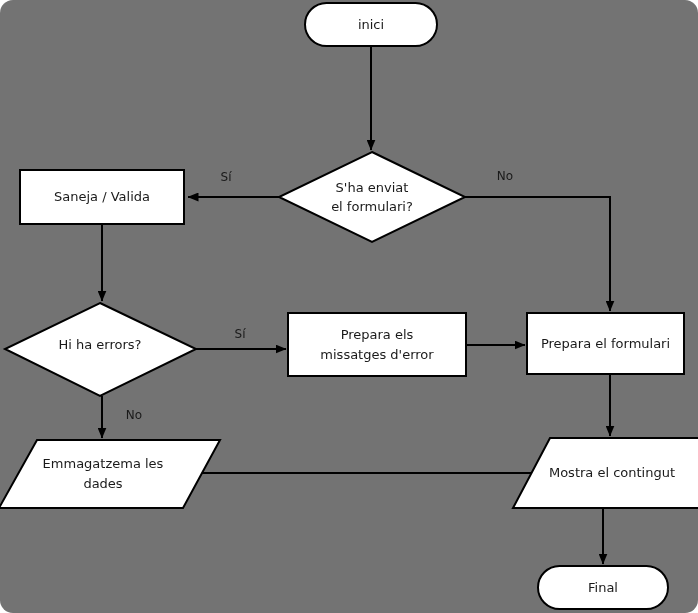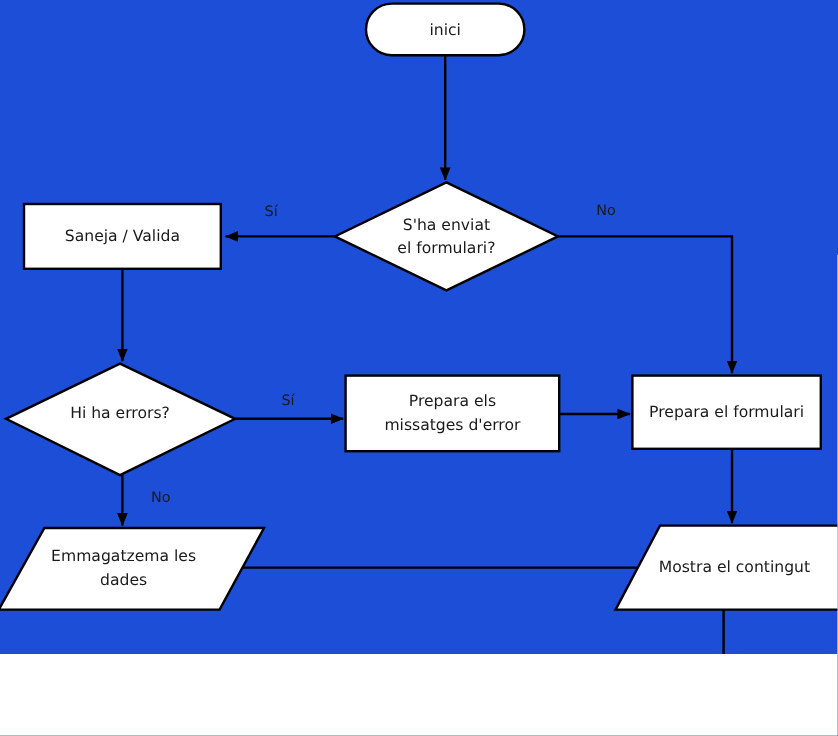--- a/index.html
+++ b/index.html
@@ -7,23 +7,24 @@
     margin: 0;
     padding: 0;
     background: #ffffff;
   }
   body {
     font-family: "DejaVu Sans", sans-serif;
   }
   #canvas {
     position: relative;
     width: 698px;
-    height: 545px;
-    background: #1d4ed8;
+    height: 613px;
+    background: #737373;
     overflow: hidden;
+    border-radius: 13px;
   }
   #flow-svg {
     position: absolute;
     top: 0;
     left: 0;
     width: 698px;
     height: 613px;
     display: block;
   }
   .shape-outline {

